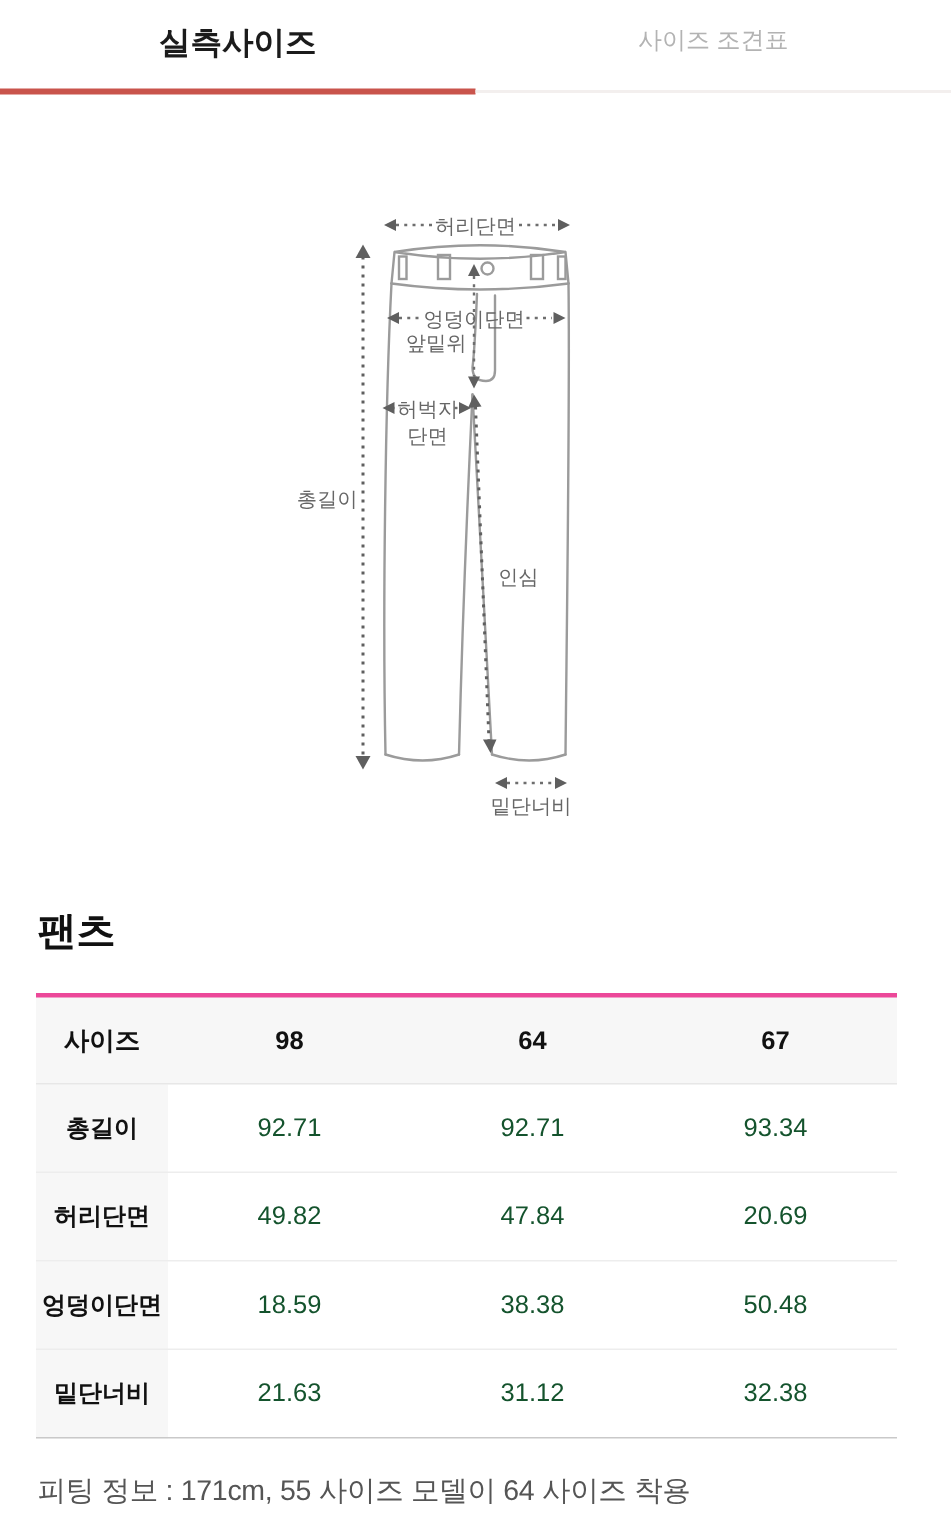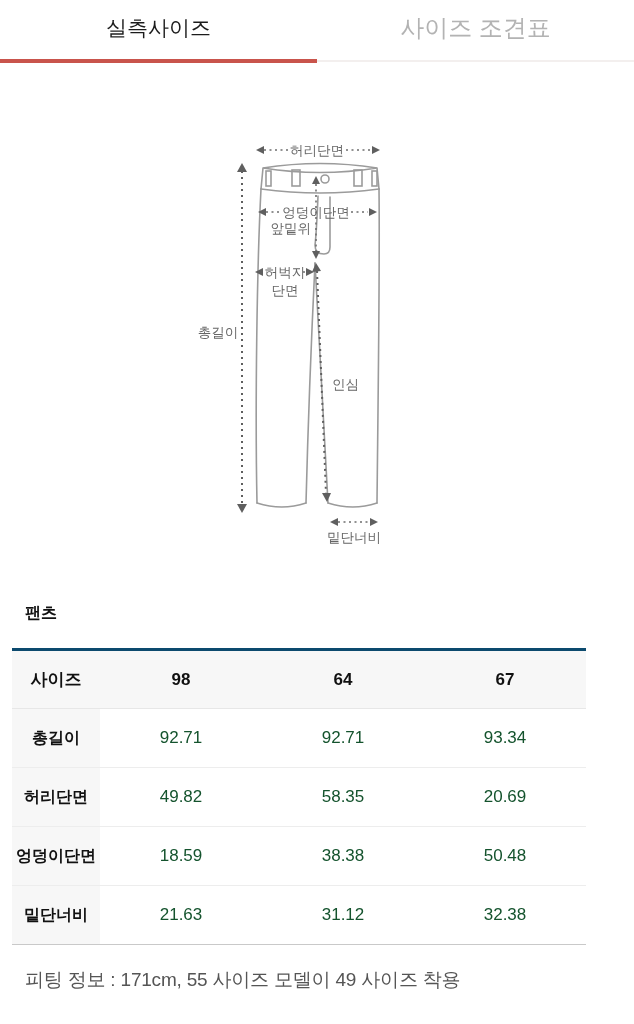--- a/index.html
+++ b/index.html
@@ -6,36 +6,36 @@
   html,body { background:#ffffff; }
   body {
     width:634px; height:1024px; overflow:hidden;
     font-family:"Liberation Sans","DejaVu Sans",sans-serif;
     color:#222;
   }
   
   .tabbar { position:relative; height:63px; display:flex; }
   .tab { flex:1 1 50%; display:flex; align-items:center; justify-content:center;
          font-size:21px; cursor:pointer; padding-bottom:8px; }
-  .tab.active { font-weight:normal; color:#1b1b1b; }
-  .tab.inactive { color:#b3b3b3; font-size:24px; }
+  .tab.active { font-weight:bold; color:#1b1b1b; }
+  .tab.inactive { color:#b3b3b3; font-size:16px; }
   .indicator-active { position:absolute; left:0; bottom:0; width:50%; height:4px; }
   .indicator-rest { position:absolute; right:0; bottom:1px; width:50%; height:2px; background:#f3efee; }
   
   .diagram-wrap { margin-top:42px; height:480px; }
   svg text { font-family:"Liberation Sans","DejaVu Sans",sans-serif; fill:#666; font-size:13.5px; }
   .outline { fill:none; stroke:#9b9b9b; stroke-width:1.6; stroke-linecap:round; }
   .meas { stroke:#6e6e6e; stroke-width:1.6; fill:none; stroke-dasharray:2 3.5; }
   .meas-bold { stroke:#5f5f5f; stroke-width:2; fill:none; stroke-dasharray:2 4; }
   .head { fill:#5f5f5f; stroke:none; }
   
-  .table-title { margin:18px 0 0 25px; font-size:16px; font-weight:bold; color:#111; }
+  .table-title { margin:18px 0 0 25px; font-size:26px; font-weight:bold; color:#111; }
   table.size-table {
-    margin:24px 30px 0 12px; width:574px; border-collapse:collapse; table-layout:fixed;
-    border-top:3px solid #0c4a6e;
+    margin:24px 30px 0 24px; width:574px; border-collapse:collapse; table-layout:fixed;
+    border-top:3px solid #ec4899;
   }
   .size-table tr { height:59px; }
   .size-table th, .size-table td { text-align:center; vertical-align:middle; font-size:17px; }
   .size-table thead tr { background:#f7f7f7; }
   .size-table thead th { font-weight:bold; color:#111; border-bottom:1px solid #e7e7e7; }
   .size-table tbody th { background:#f7f7f7; font-weight:bold; color:#111; font-size:16px; }
   .size-table tbody td { color:#14532d; background:#fff; }
   .size-table tbody tr { border-bottom:1px solid #ededed; }
   .size-table tbody tr:last-child { border-bottom:1px solid #c9c9c9; }
   .col-label { width:88px; }
@@ -147,31 +147,31 @@
   <tbody>
     <tr>
       <th class="col-label">총길이</th>
       <td>92.71</td>
       <td>92.71</td>
       <td>93.34</td>
     </tr>
     <tr>
       <th class="col-label">허리단면</th>
       <td>49.82</td>
-      <td>58.35</td>
+      <td>47.84</td>
       <td>20.69</td>
     </tr>
     <tr>
       <th class="col-label">엉덩이단면</th>
       <td>18.59</td>
       <td>38.38</td>
       <td>50.48</td>
     </tr>
     <tr>
       <th class="col-label">밑단너비</th>
       <td>21.63</td>
       <td>31.12</td>
       <td>32.38</td>
     </tr>
   </tbody>
 </table>
 
-<div class="fitting-info">피팅 정보 : 171cm, 55 사이즈 모델이 49 사이즈 착용</div>
+<div class="fitting-info">피팅 정보 : 171cm, 55 사이즈 모델이 64 사이즈 착용</div>
 
 </body></html>

